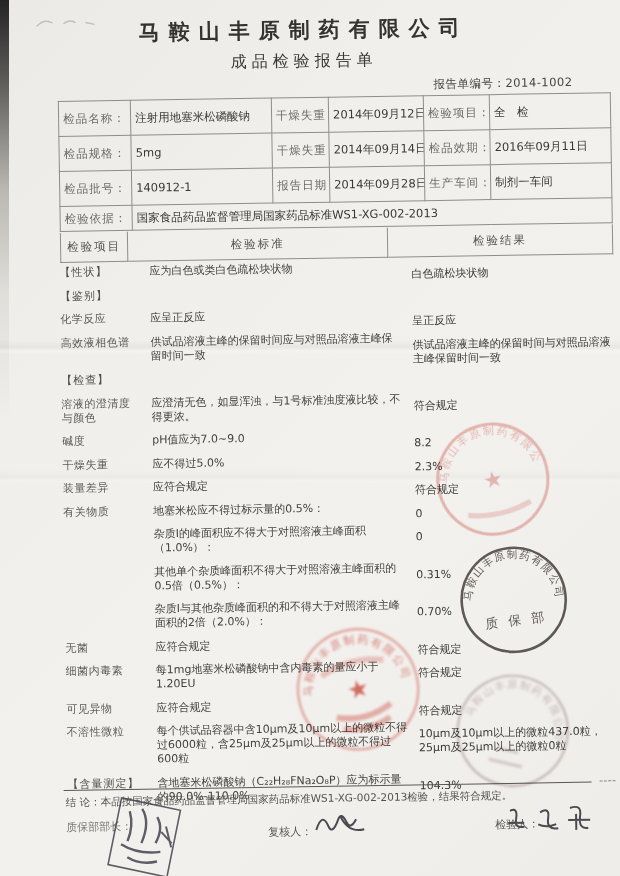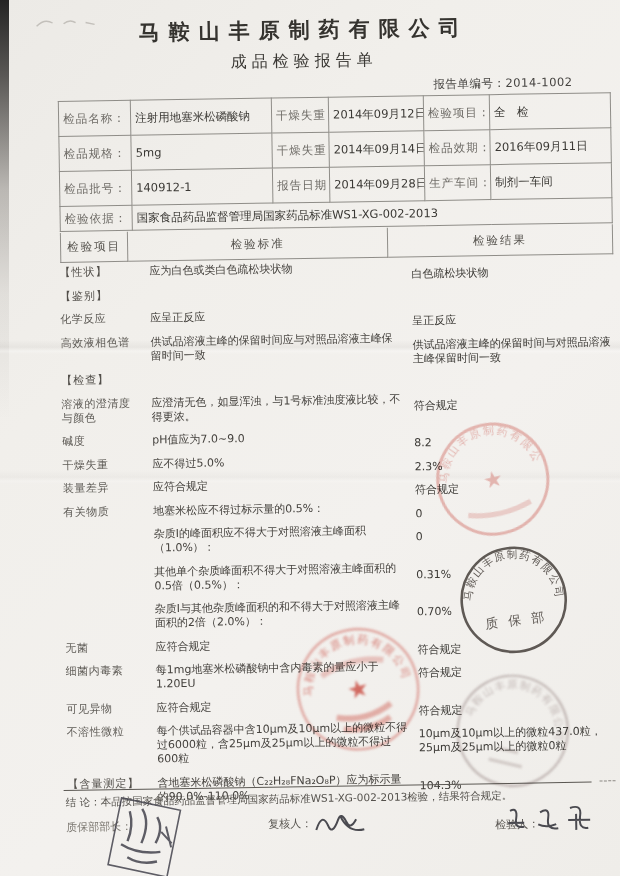--- a/index.html
+++ b/index.html
@@ -26,21 +26,21 @@
   .irow .nm{color:#5e5b56;letter-spacing:.5px;}
   .irow .std{color:#45423e;}
   .irow .res{color:#3c3a36;transform:translateY(7px);}
   .sec .nm{letter-spacing:1px;color:#524f4a;}
   .footer{position:absolute;left:0;top:786px;width:620px;}
   .concl-line{position:absolute;left:58px;top:0;width:528px;border-top:1.4px solid #5a5752;}
   .concl-dash{position:absolute;left:594px;top:-1px;width:16px;border-top:1px dashed #8a8782;}
   .conclusion{position:absolute;left:60px;top:6px;width:545px;font-size:10.5px;color:#55524d;}
   .sig-row{position:absolute;left:0;top:26px;width:620px;font-size:11px;color:#5b5853;}
   .sig-approver{position:absolute;left:60px;top:4px;color:#7a766f;}
-  .sig-reviewer{position:absolute;left:262px;top:4px;text-align:right;}
+  .sig-reviewer{position:absolute;left:262px;top:12px;text-align:right;}
   .sig-inspector{position:absolute;left:489px;top:8px;}
   .stamp{position:absolute;mix-blend-mode:multiply;pointer-events:none;}
   .sA{left:430px;top:420px;filter:blur(.7px);opacity:.62;transform:rotate(-12deg);}
   .sB{left:452px;top:544px;opacity:.88;transform:rotate(-6deg);}
   .sC{left:446px;top:672px;filter:blur(.8px);opacity:.55;transform:rotate(14deg);}
   .sD{left:286px;top:622px;filter:blur(.9px);opacity:.8;transform:rotate(-14deg);}
   .ink-seal{position:absolute;left:96px;top:793px;transform:rotate(9deg);opacity:.85;}
   .scrib{position:absolute;}
 </style>
 </head>

